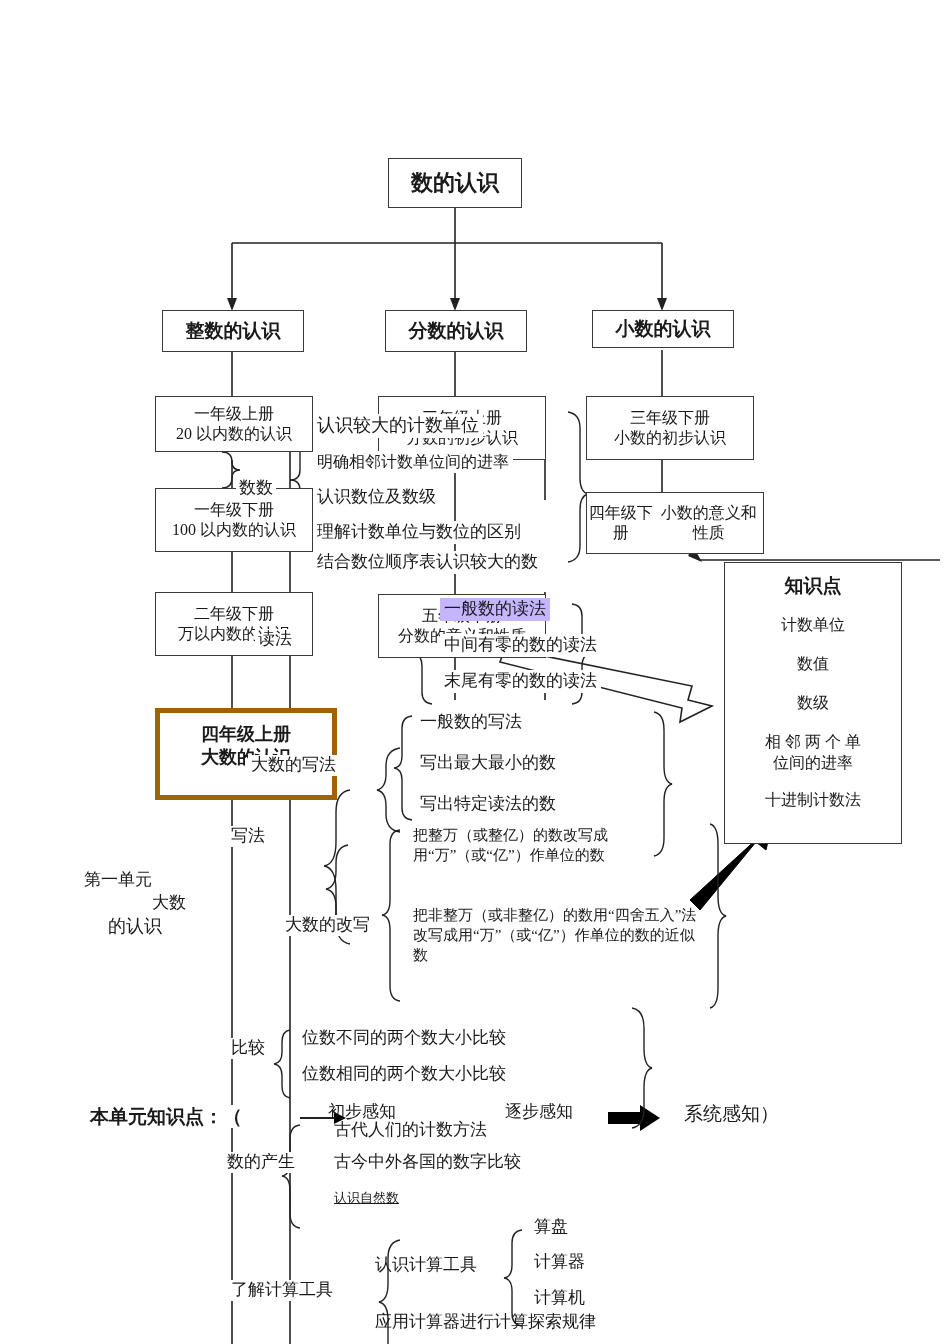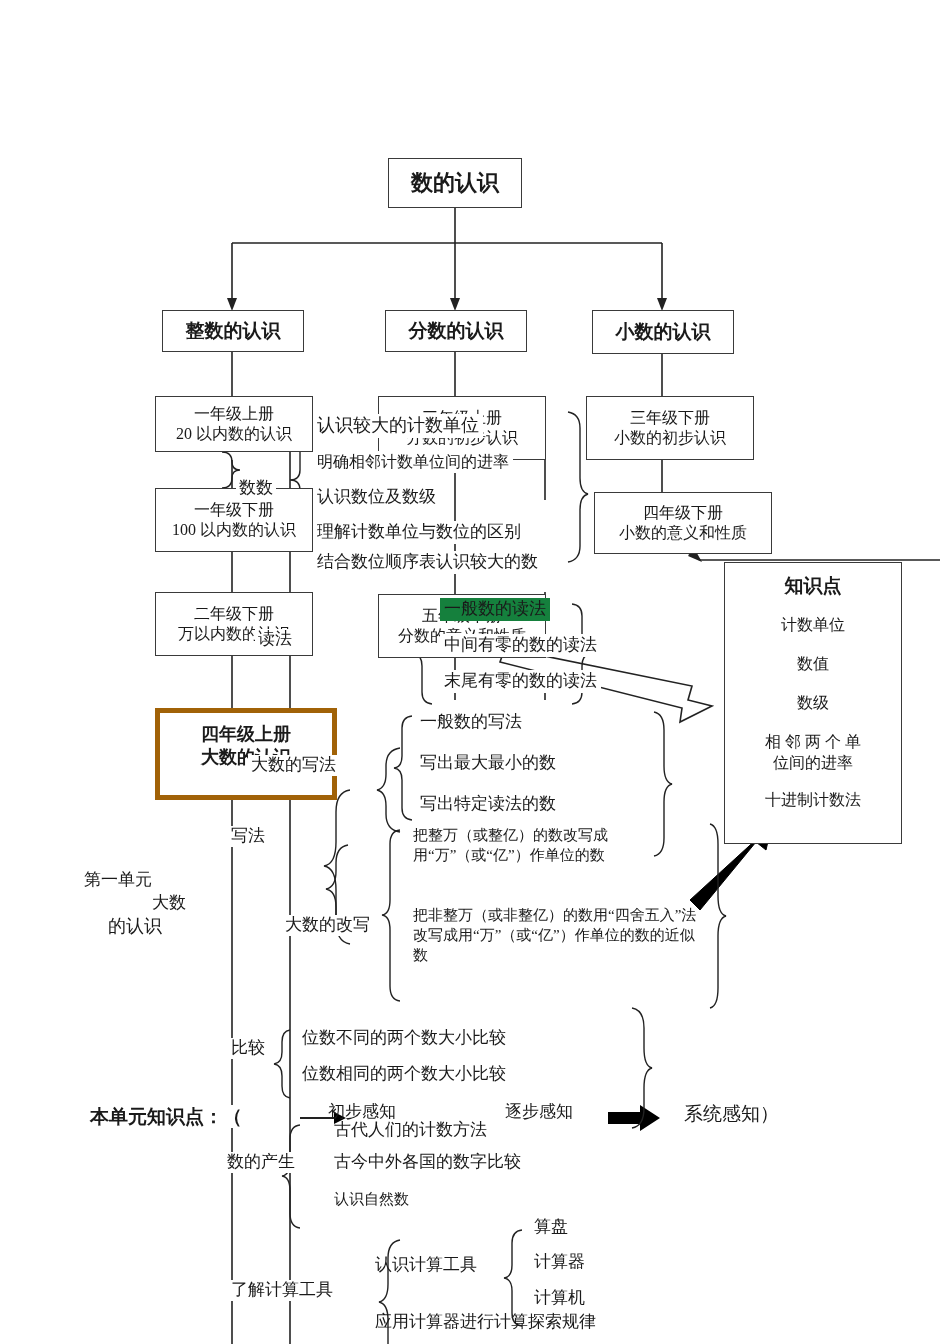--- a/index.html
+++ b/index.html
@@ -112,38 +112,38 @@
 <div class="box title" style="left:388px;top:158px;width:134px;height:50px;font-size:22px;">
   <span>数的认识</span>
 </div>
 
 <div class="box title" style="left:162px;top:310px;width:142px;height:42px;font-size:19px;">
   <span>整数的认识</span>
 </div>
 <div class="box title" style="left:385px;top:310px;width:142px;height:42px;font-size:19px;">
   <span>分数的认识</span>
 </div>
-<div class="box title" style="left:592px;top:310px;width:142px;height:44px;font-size:19px;">
+<div class="box title" style="left:592px;top:310px;width:142px;height:38px;font-size:19px;">
   <span>小数的认识</span>
 </div>
 
 <div class="box" style="left:378px;top:396px;width:168px;height:64px;font-size:16px;flex-direction:column;">
   <span>三年级上册</span>
   <span>分数的初步认识</span>
 </div>
 <div class="box" style="left:378px;top:594px;width:168px;height:64px;font-size:16px;flex-direction:column;">
   <span>五年级下册</span>
   <span>分数的意义和性质</span>
 </div>
 
 <div class="box" style="left:586px;top:396px;width:168px;height:64px;font-size:16px;flex-direction:column;">
   <span>三年级下册</span>
   <span>小数的初步认识</span>
 </div>
-<div class="box" style="left:586px;top:492px;width:178px;height:62px;font-size:16px;flex-direction:column;margin-left:8px;">
+<div class="box" style="left:586px;top:492px;width:178px;height:62px;font-size:16px;flex-direction:row;">
   <span>四年级下册</span>
   <span>小数的意义和性质</span>
 </div>
 
 <div class="box" style="left:155px;top:396px;width:158px;height:56px;font-size:16px;flex-direction:column;">
   <span>一年级上册</span>
   <span>20 以内数的认识</span>
 </div>
 <div class="box" style="left:155px;top:488px;width:158px;height:64px;font-size:16px;flex-direction:column;">
   <span>一年级下册</span>
@@ -170,42 +170,42 @@
 </div>
 
 <div class="lbl" style="left:236px;top:478px;font-size:17px;background:#fff;padding:0 3px;">数数</div>
 <div class="lbl" style="left:313px;top:414px;font-size:18px;background:#fff;padding:1px 4px;">认识较大的计数单位</div>
 <div class="lbl" style="left:313px;top:451px;font-size:16px;background:#fff;padding:1px 4px;">明确相邻计数单位间的进率</div>
 <div class="lbl" style="left:313px;top:486px;font-size:17px;background:#fff;padding:1px 4px;">认识数位及数级</div>
 <div class="lbl" style="left:313px;top:521px;font-size:17px;background:#fff;padding:1px 4px;">理解计数单位与数位的区别</div>
 <div class="lbl" style="left:313px;top:551px;font-size:17px;background:#fff;padding:1px 4px;">结合数位顺序表认识较大的数</div>
 
 <div class="lbl" style="left:255px;top:629px;font-size:17px;background:#fff;padding:0 3px;">读法</div>
-<div class="lbl" style="left:440px;top:598px;font-size:17px;background:#15803d;padding:1px 4px;">一般数的读法</div>
+<div class="lbl" style="left:440px;top:598px;font-size:17px;background:#c4b5fd;padding:1px 4px;">一般数的读法</div>
 <div class="lbl" style="left:440px;top:634px;font-size:17px;background:#fff;padding:1px 4px;">中间有零的数的读法</div>
 <div class="lbl" style="left:440px;top:670px;font-size:17px;background:#fff;padding:1px 4px;">末尾有零的数的读法</div>
 
 <div class="lbl" style="left:228px;top:826px;font-size:17px;background:#fff;padding:0 3px;">写法</div>
 <div class="lbl" style="left:248px;top:755px;font-size:17px;background:#fff;padding:0 3px;">大数的写法</div>
 <div class="lbl" style="left:420px;top:712px;font-size:17px;">一般数的写法</div>
 <div class="lbl" style="left:420px;top:753px;font-size:17px;">写出最大最小的数</div>
 <div class="lbl" style="left:420px;top:794px;font-size:17px;">写出特定读法的数</div>
 
 <div class="lbl" style="left:282px;top:915px;font-size:17px;background:#fff;padding:0 3px;">大数的改写</div>
 <div class="lbl wrap" style="left:413px;top:826px;width:290px;font-size:15px;line-height:1.32;">把整万（或整亿）的数改写成用“万”（或“亿”）作单位的数</div>
 <div class="lbl wrap" style="left:413px;top:906px;width:290px;font-size:15px;line-height:1.32;">把非整万（或非整亿）的数用“四舍五入”法改写成用“万”（或“亿”）作单位的数的近似数</div>
 
 <div class="lbl" style="left:228px;top:1038px;font-size:17px;background:#fff;padding:0 3px;">比较</div>
 <div class="lbl" style="left:302px;top:1028px;font-size:17px;">位数不同的两个数大小比较</div>
 <div class="lbl" style="left:302px;top:1064px;font-size:17px;">位数相同的两个数大小比较</div>
 
 <div class="lbl" style="left:224px;top:1152px;font-size:17px;background:#fff;padding:0 3px;">数的产生</div>
 <div class="lbl" style="left:334px;top:1120px;font-size:17px;background:transparent;">古代人们的计数方法</div>
 <div class="lbl" style="left:334px;top:1152px;font-size:17px;">古今中外各国的数字比较</div>
-<div class="lbl" style="left:334px;top:1190px;font-size:15px;">认识自然数</div>
+<div class="lbl" style="left:334px;top:1190px;font-size:13px;text-decoration:underline;">认识自然数</div>
 
 <div class="lbl" style="left:228px;top:1280px;font-size:17px;background:#fff;padding:0 3px;">了解计算工具</div>
 <div class="lbl" style="left:375px;top:1255px;font-size:17px;">认识计算工具</div>
 <div class="lbl" style="left:534px;top:1217px;font-size:17px;">算盘</div>
 <div class="lbl" style="left:534px;top:1252px;font-size:17px;">计算器</div>
 <div class="lbl" style="left:534px;top:1288px;font-size:17px;">计算机</div>
 <div class="lbl" style="left:375px;top:1312px;font-size:17px;">应用计算器进行计算探索规律</div>
 
 <div class="lbl" style="left:84px;top:870px;font-size:17px;">第一单元</div>
 <div class="lbl" style="left:152px;top:893px;font-size:17px;">大数</div>

